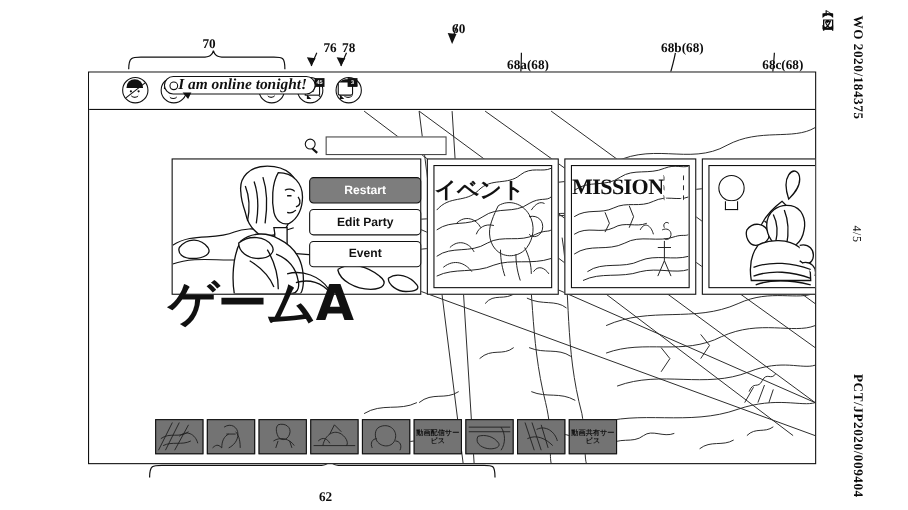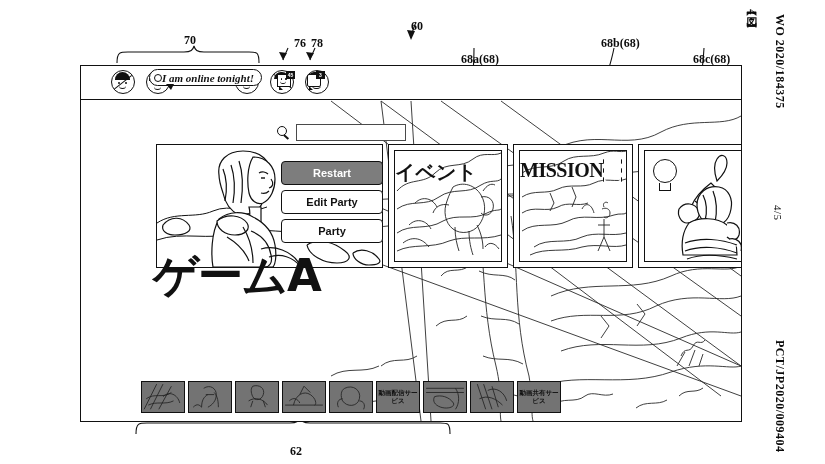--- a/index.html
+++ b/index.html
@@ -63,21 +63,21 @@
   #speech-bubble{
     position:absolute;left:68px;top:3px;height:15px;
     border:1.3px solid #111;border-radius:9px;background:#fff;
     padding:0 7px 0 12px;display:flex;align-items:center;z-index:6;
   }
   #speech-bubble .bub-dot{
     position:absolute;left:4px;top:4px;width:6px;height:6px;border:1.2px solid #111;border-radius:50%;background:#fff;
   }
   #speech-text{
     font-family:"Liberation Serif", serif;font-style:italic;font-weight:bold;
-    font-size:11px;white-space:nowrap;color:#111;
+    font-size:14px;white-space:nowrap;color:#111;
   }
   #speech-bubble .tail{
     position:absolute;left:16px;bottom:-5px;width:0;height:0;
     border-left:5px solid transparent;border-right:3px solid transparent;border-top:6px solid #111;
   }
 
   
   #notif-icons{position:absolute;left:196px;top:6px;display:flex;gap:13px;align-items:flex-start;}
   .notif{position:relative;width:17px;height:15px;}
   .notif .body{position:absolute;left:0;top:2px;width:12px;height:11px;border:1.3px solid #111;background:#fff;}
@@ -378,21 +378,21 @@
           <path d="M196,108 C204,102 216,106 222,114 C225,118 220,120 212,120 C204,120 196,114 196,108"></path>
         </g>
       </svg>
     </div>
 
     <div id="game-title">ゲームA</div>
 
     <div id="menu-list">
       <div class="menu-btn selected">Restart</div>
       <div class="menu-btn">Edit Party</div>
-      <div class="menu-btn">Party</div>
+      <div class="menu-btn">Event</div>
     </div>
 
     <div class="tile" id="tile-a">
       <div class="inner">
         <svg viewBox="0 0 106 110" preserveAspectRatio="none" style="position:absolute;inset:0;">
           <g fill="none" stroke="#222" stroke-width="0.9">
             <path d="M2,40 C14,26 28,34 40,22 C52,10 66,18 78,8 C88,0 98,6 106,2"></path>
             <path d="M2,58 C16,48 30,56 44,46 C58,36 72,44 86,34 C96,28 102,32 106,28"></path>
             <path d="M2,82 C16,72 32,80 48,70 C62,62 78,70 92,62 C100,58 104,60 106,58"></path>
             <path d="M2,100 C18,92 36,98 54,90 C70,84 88,90 106,84"></path>

